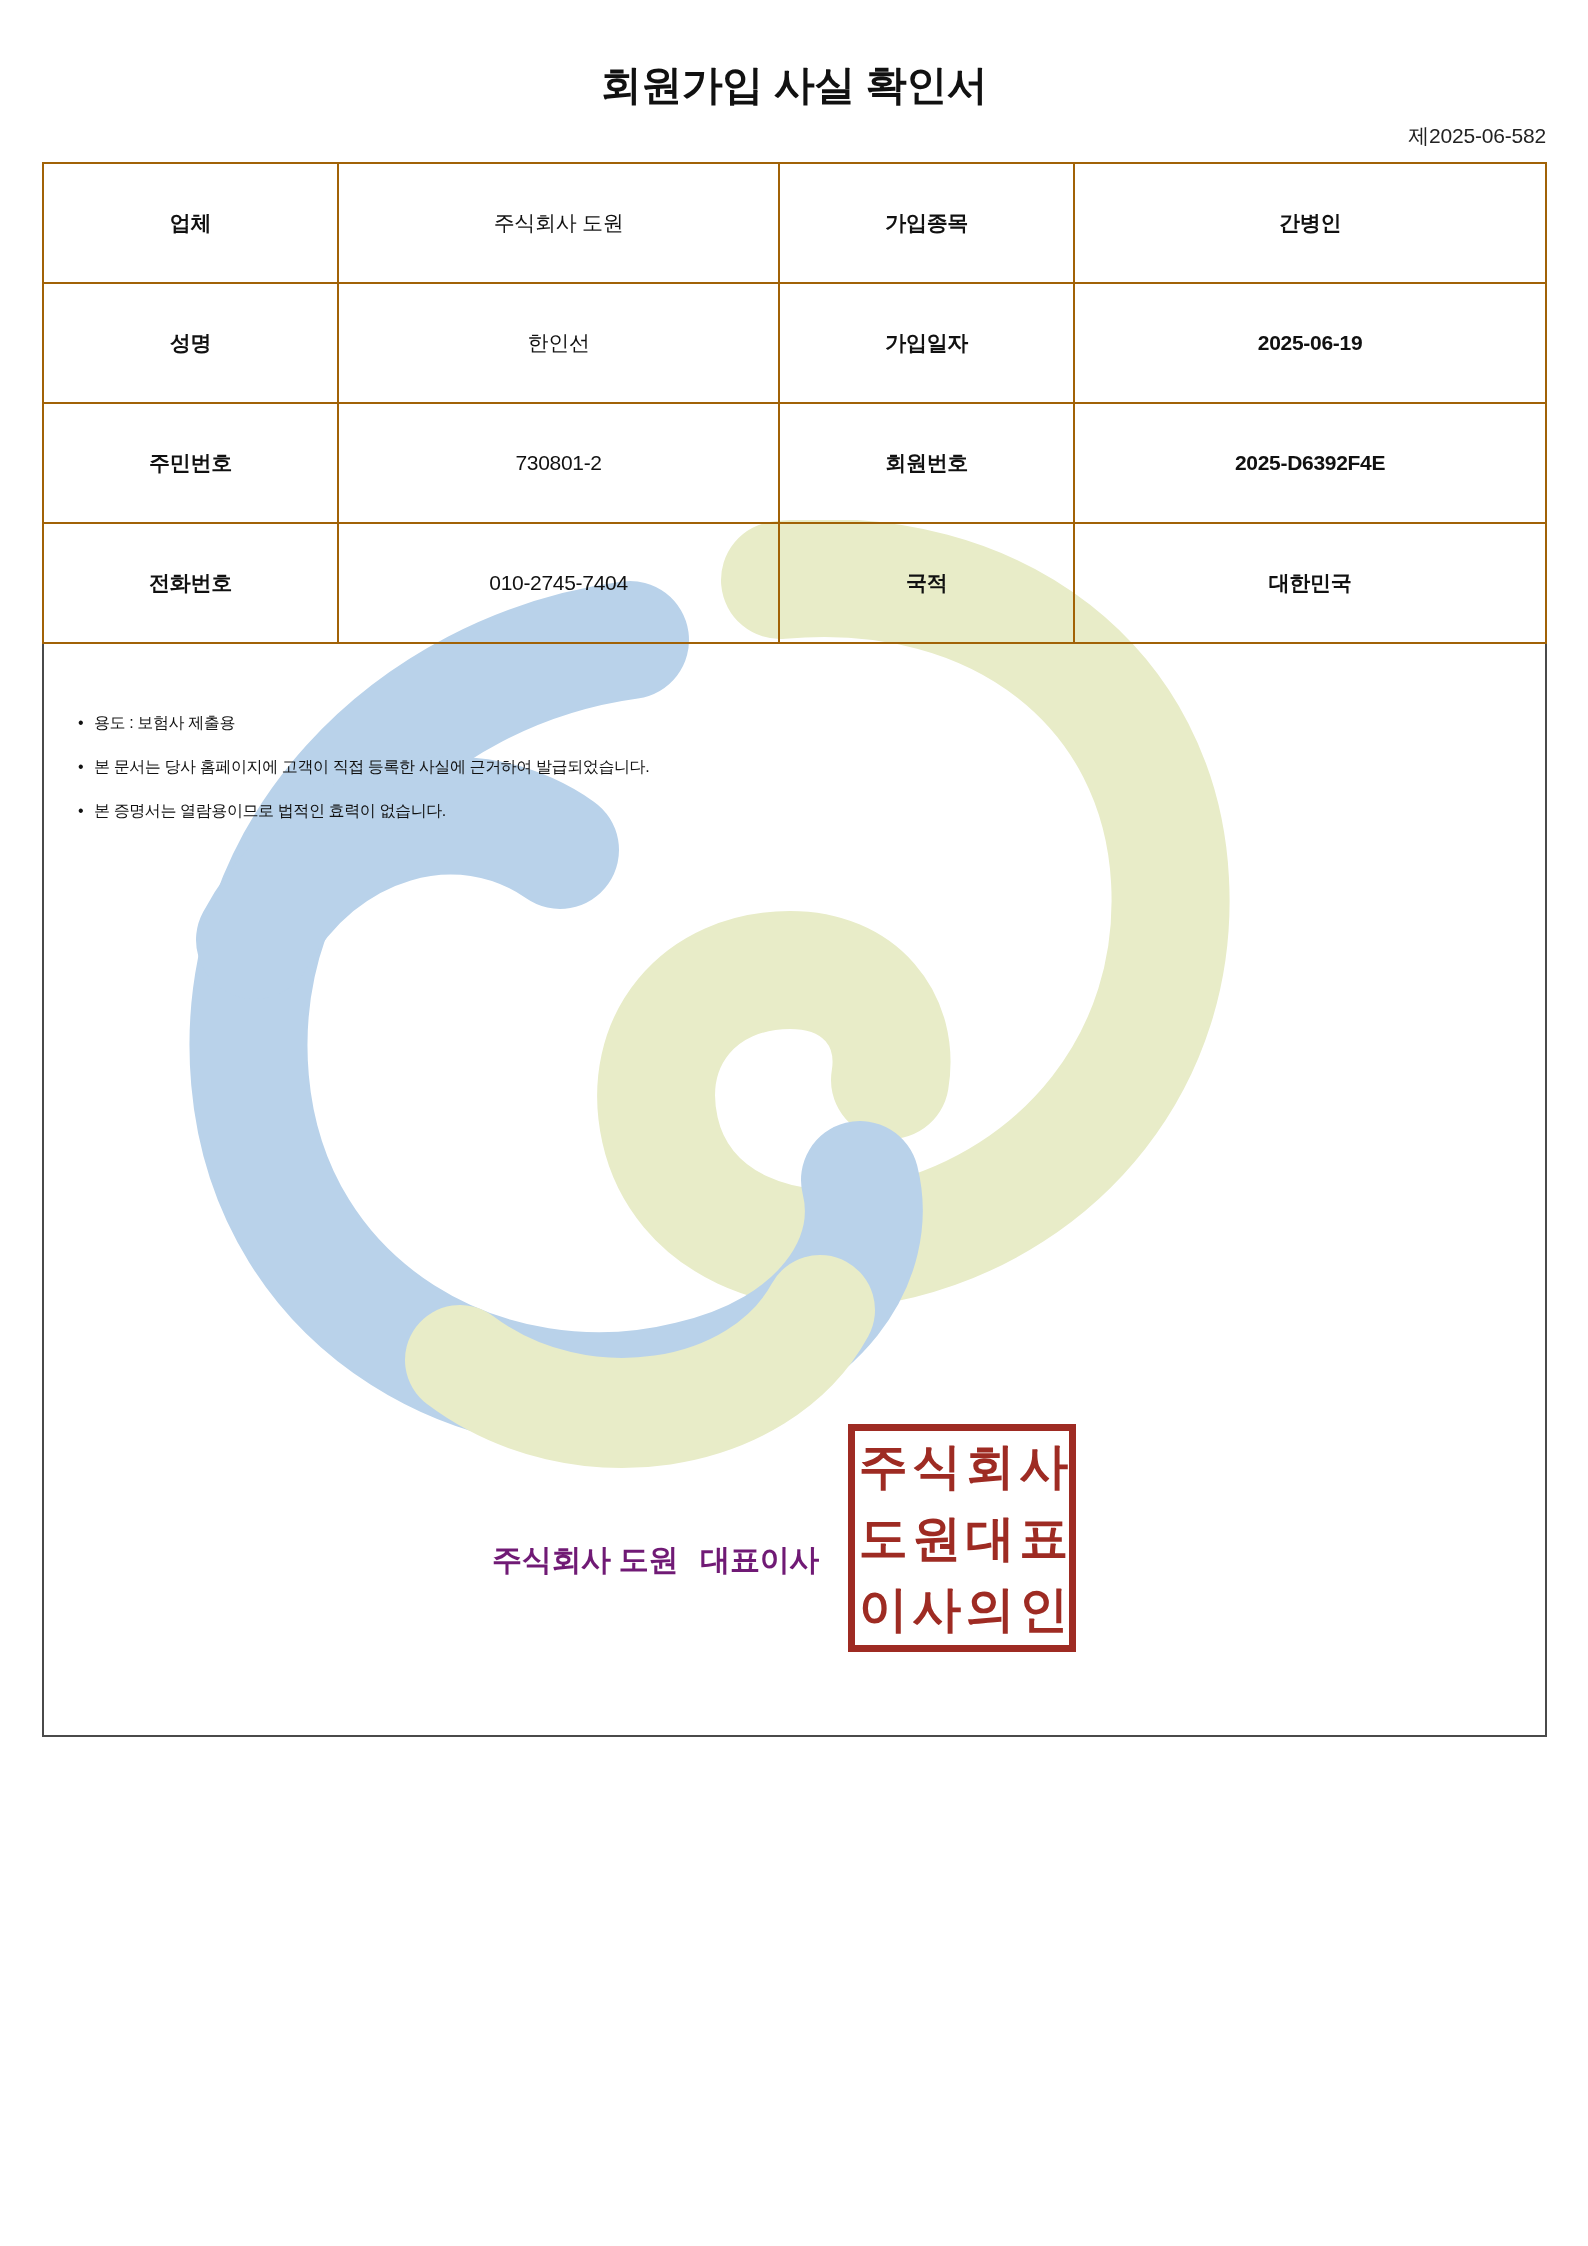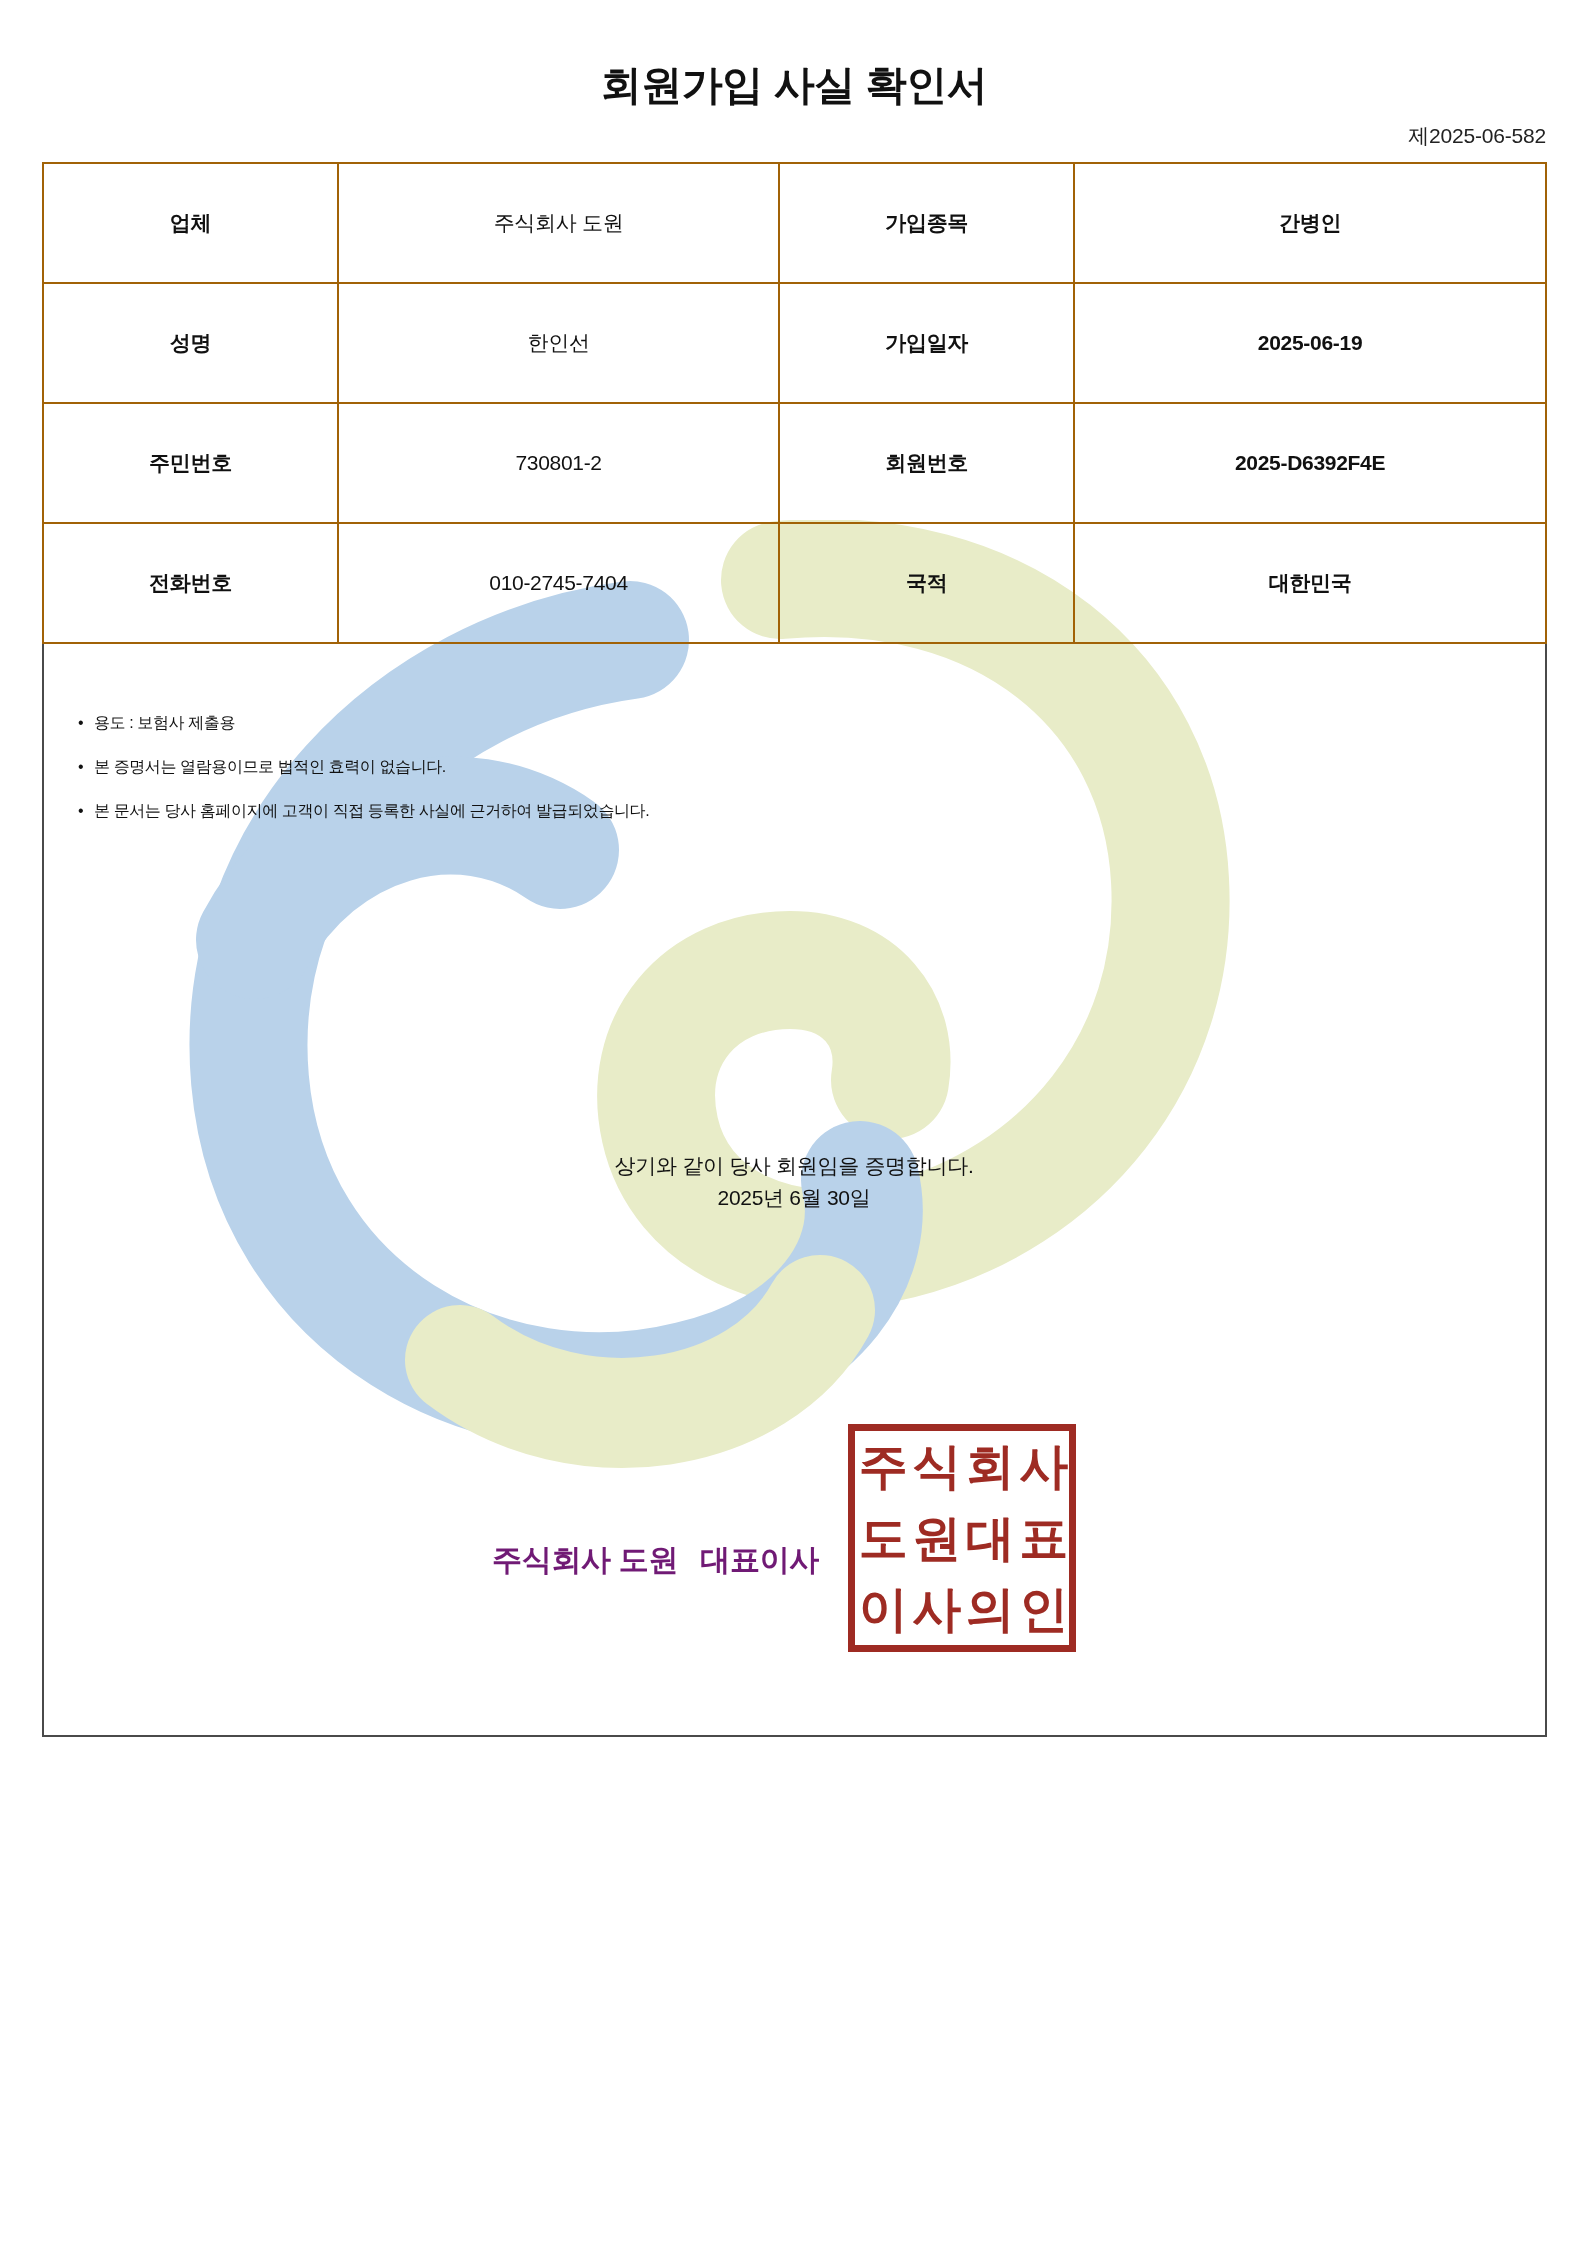--- a/index.html
+++ b/index.html
@@ -240,28 +240,24 @@
         <td class="label">전화번호</td>
         <td class="value">010-2745-7404</td>
         <td class="label2">국적</td>
         <td class="value2">대한민국</td>
       </tr>
     </tbody>
   </table>
 
   <div class="notes">
     <div class="note-item"><span class="bullet">•</span><span>용도 : 보험사 제출용</span></div>
+    <div class="note-item"><span class="bullet">•</span><span>본 문서는 당사 홈페이지에 고객이 직접 등록한 사실에 근거하여 발급되었습니다.</span></div>
     <div class="note-item"><span class="bullet">•</span><span>본 증명서는 열람용이므로 법적인 효력이 없습니다.</span></div>
-    <div class="note-item"><span class="bullet">•</span><span>본 문서는 당사 홈페이지에 고객이 직접 등록한 사실에 근거하여 발급되었습니다.</span></div>
-  </div>
-
-  <div class="statement">
-    <div>상기와 같이 당사 회원임을 증명합니다.</div>
-    <div>2025년 6월 30일</div>
-  </div>
+  </div>
+
 
   <div class="signature">
     <span class="company">주식회사 도원</span><span>대표이사</span>
   </div>
 
   <div class="seal">
     <div class="seal-inner">
       <div class="seal-row">
         <span class="seal-char">주</span>
         <span class="seal-char">식</span>

